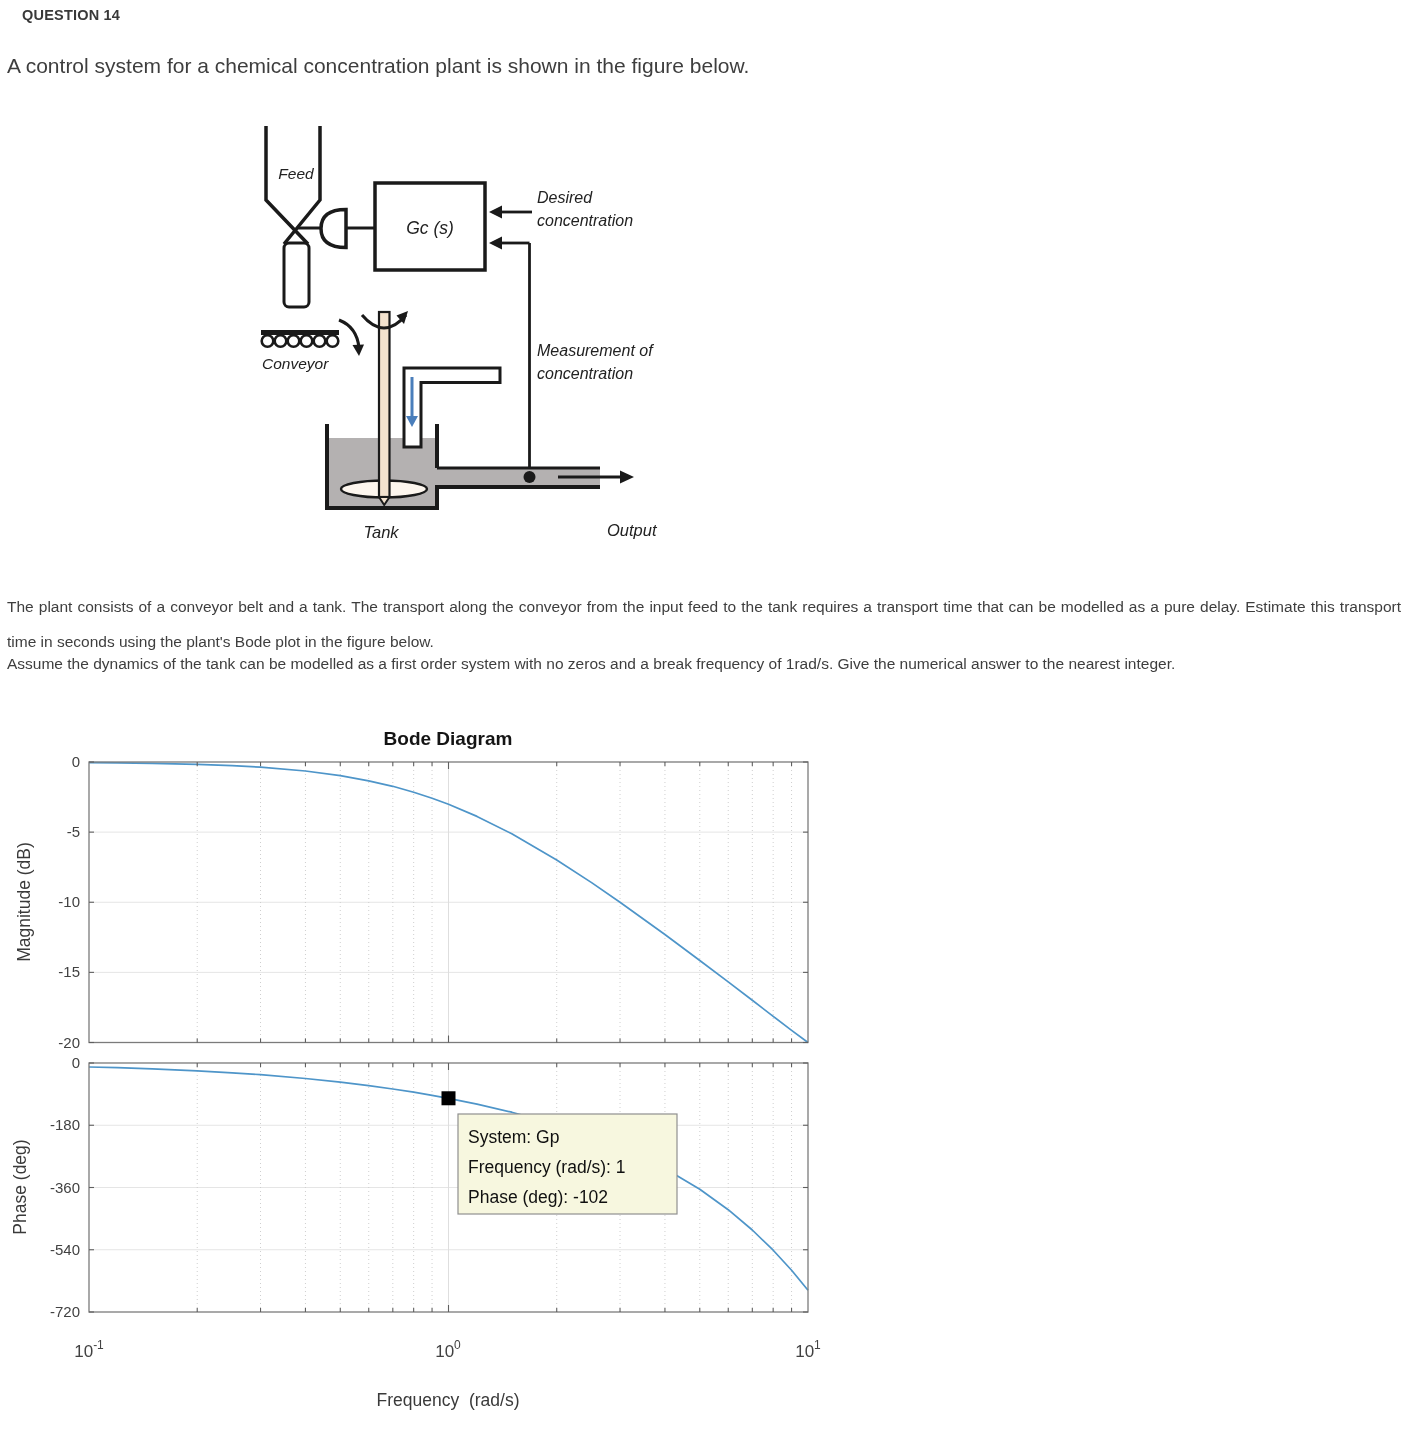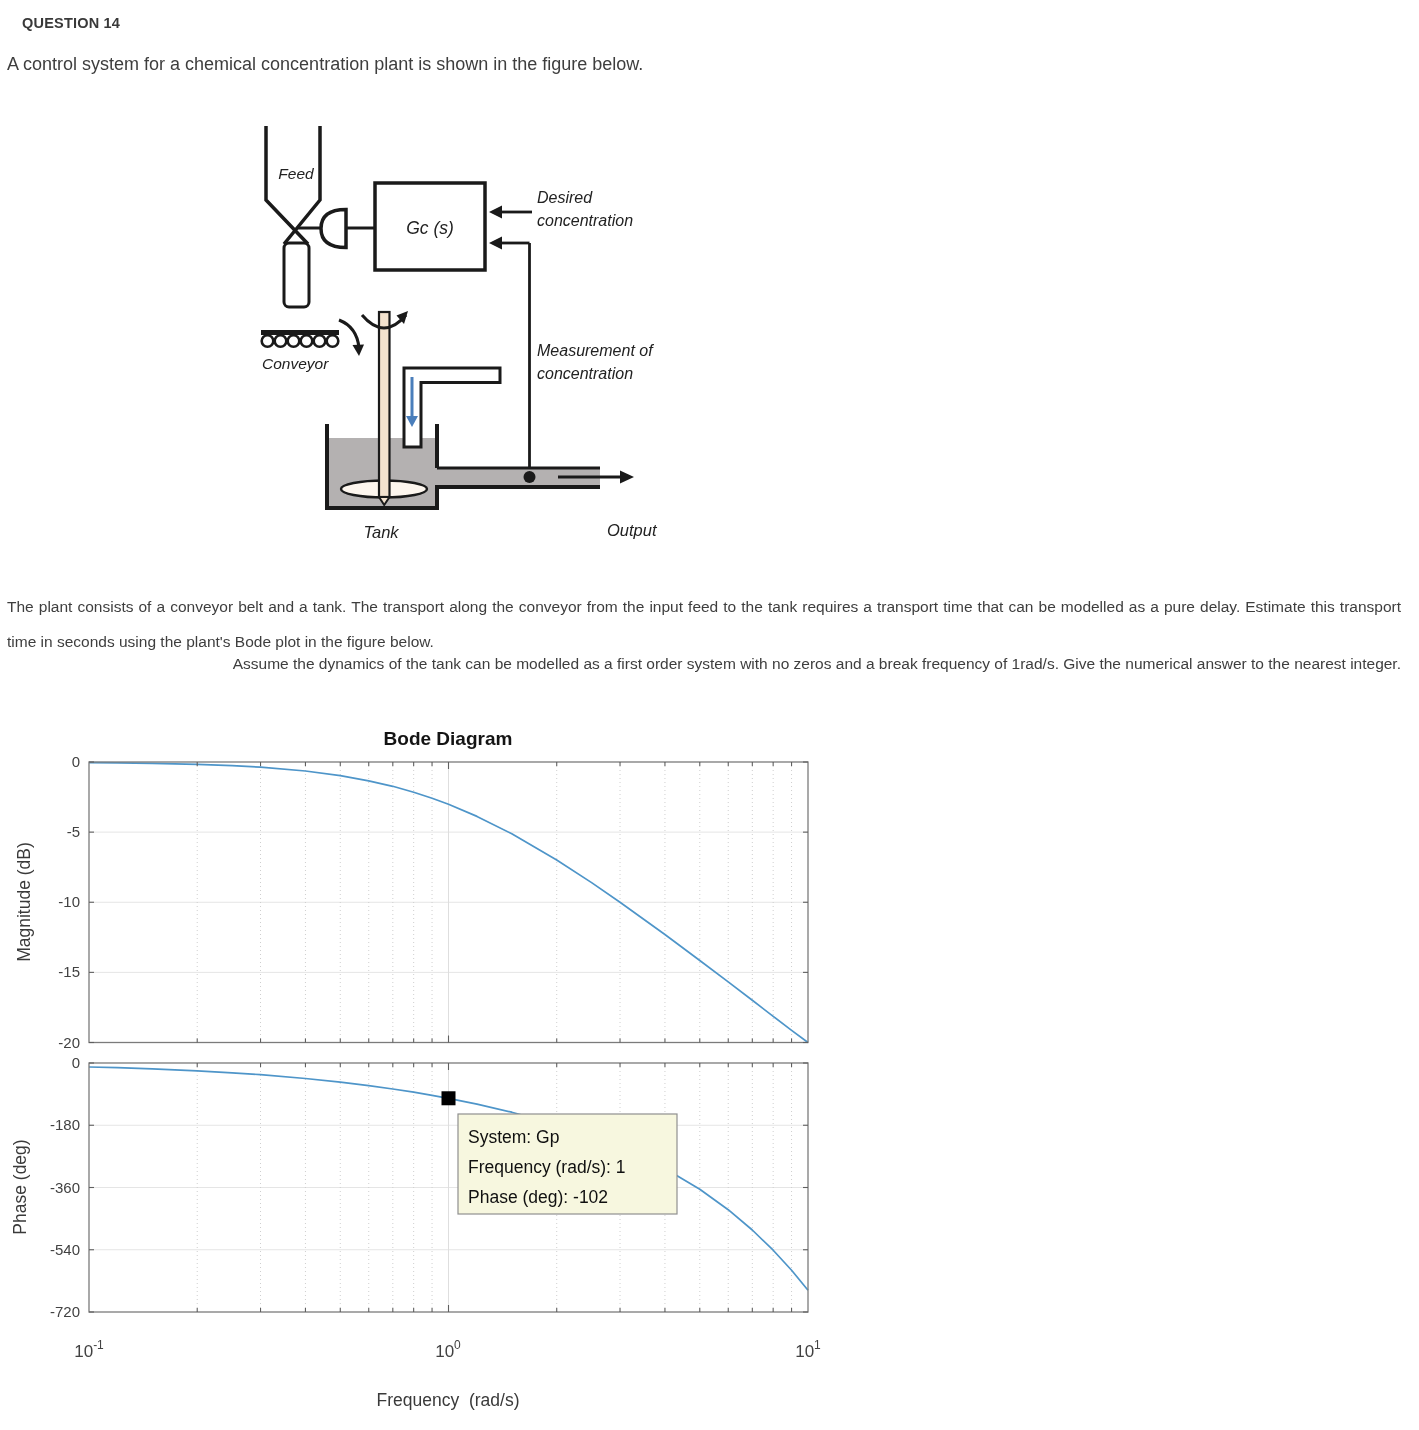--- a/index.html
+++ b/index.html
@@ -1,22 +1,22 @@
 <!DOCTYPE html>
 <html><head>
 <meta charset="utf-8">
 <style>
   html,body{margin:0;padding:0;background:#ffffff;width:1419px;height:1430px;
     font-family:"Liberation Sans",sans-serif;overflow:hidden;position:relative;}
   .abs{position:absolute;}
-  #q-header{left:22px;top:7px;font-size:14.5px;font-weight:bold;color:#393939;letter-spacing:.2px;margin-top:8px;}
-  #intro{left:7px;top:54px;font-size:18px;color:#3e3e3e;}
+  #q-header{left:22px;top:7px;font-size:14.5px;font-weight:bold;color:#393939;letter-spacing:.2px;}
+  #intro{left:7px;top:54px;font-size:21px;color:#3e3e3e;}
   .para{left:7px;font-size:15.5px;color:#3e3e3e;width:1394px;line-height:35px;text-align:justify;}
   #para1{top:589px;}
-  #para2{top:646px;text-align:right;}
+  #para2{top:646px;text-align:left;}
   svg text{font-family:"Liberation Sans",sans-serif;}
   .dia-label{font-style:italic;fill:#222;}
   .dia-line{stroke:#1a1a1a;fill:none;}
   .dia-fill{fill:#1a1a1a;stroke:none;}
   
   .grid-h{stroke:#e5e5e5;stroke-width:1;}
   .grid-vminor{stroke:#cfcfcf;stroke-width:1;stroke-dasharray:1 3;}
   .grid-vmajor{stroke:#dedede;stroke-width:1;}
   .axis-border{fill:none;stroke:#7b7b7b;stroke-width:1.3;}
   .tick{stroke:#5f5f5f;stroke-width:1.1;}

